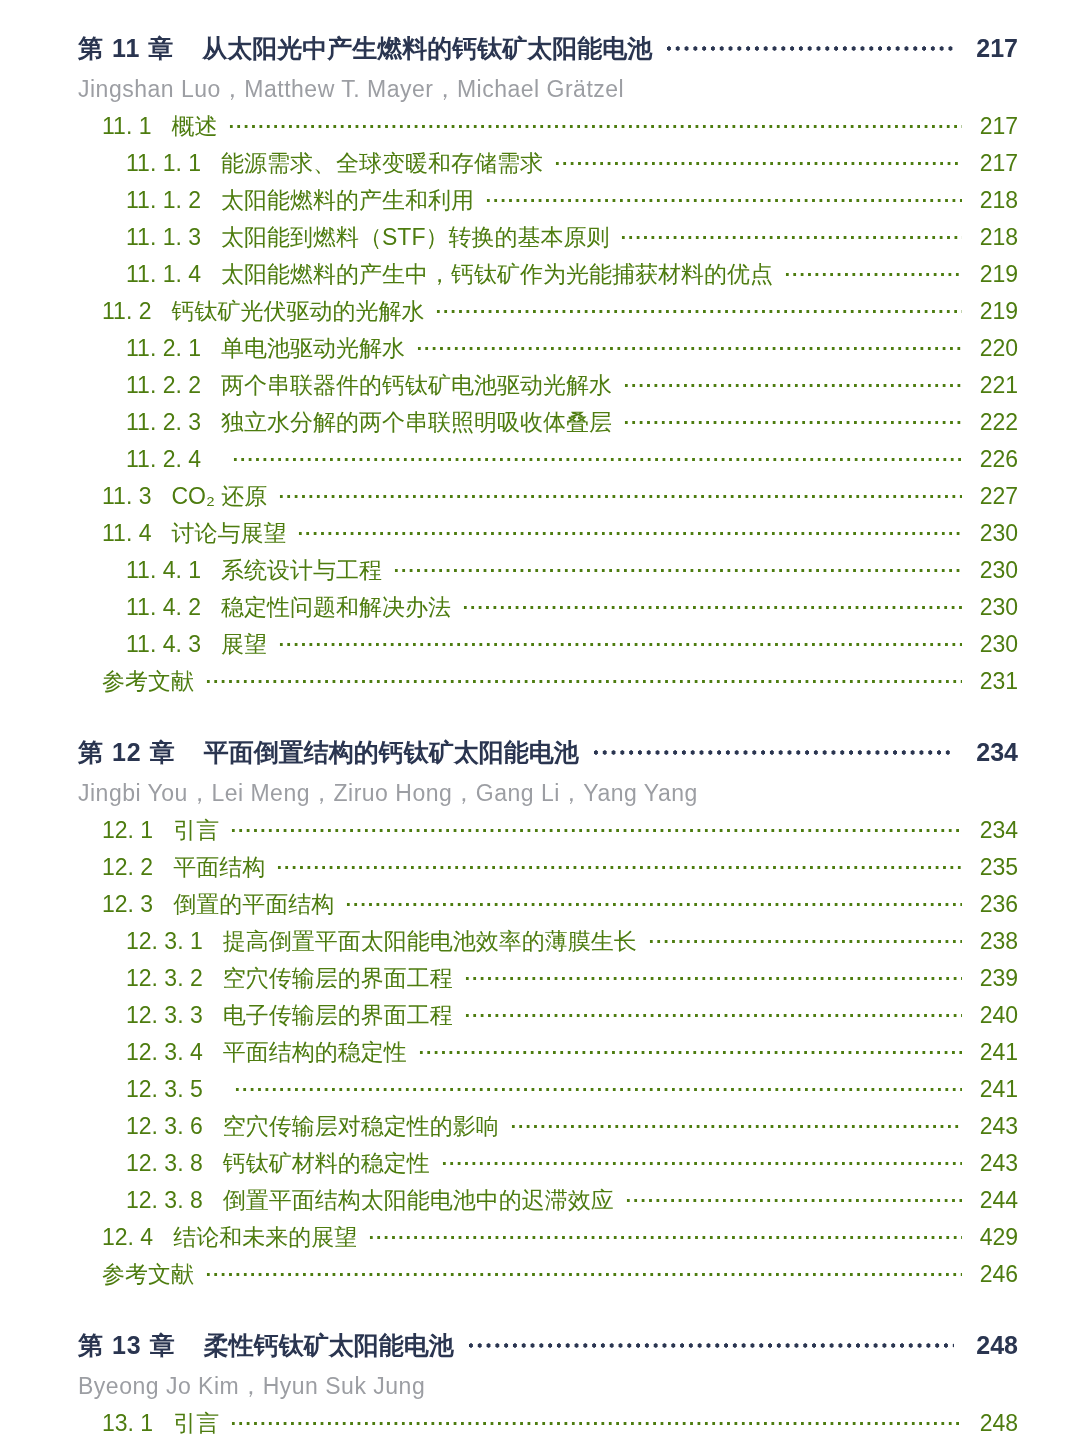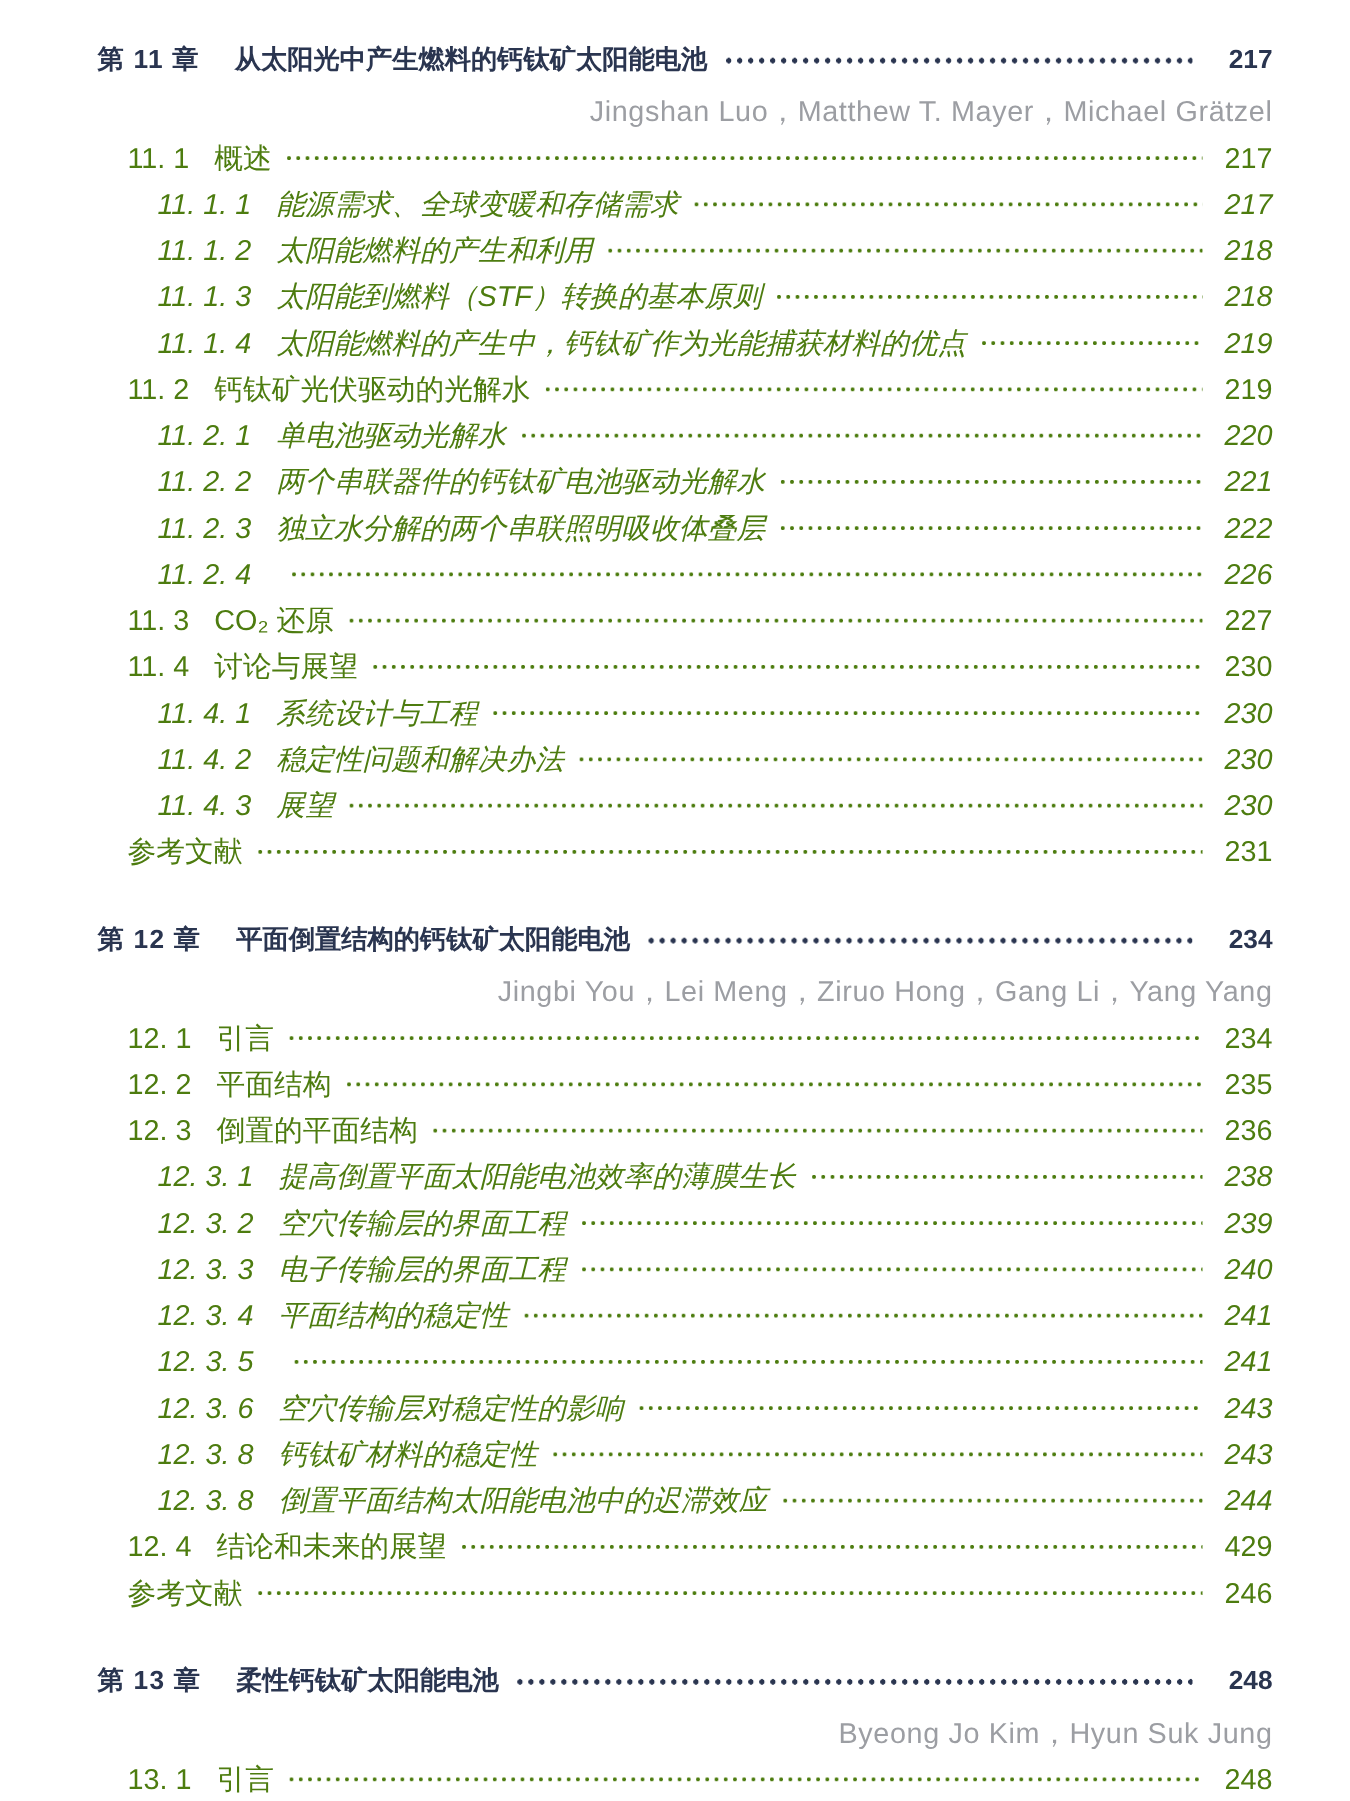--- a/index.html
+++ b/index.html
@@ -10,47 +10,46 @@
   }
   body {
     font-family: "Liberation Sans", "DejaVu Sans", sans-serif;
     padding: 26px 62px 0 78px;
   }
   .chapter { margin-top: 30px; }
   .chapter:first-child { margin-top: 0; }
 
   .chap-row {
     display: flex; align-items: baseline;
-    font-weight: bold; font-size: 21px;
+    font-weight: bold; font-size: 25px;
     color: #2a3550;
     height: 44px; line-height: 44px;
     cursor: pointer;
   }
   .chap-label { white-space: nowrap; letter-spacing: 1px; }
   .chap-title { white-space: nowrap; margin-left: 28px; }
   .chap-page { min-width: 52px; text-align: right; white-space: nowrap; }
 
   .authors {
     font-size: 23px; font-weight: 300;
     color: #9c9ea3;
     height: 38px; line-height: 38px;
     letter-spacing: 0.5px;
     white-space: nowrap;
-    text-align: right;
   }
 
   .entry {
     display: flex; align-items: baseline;
     font-size: 23px; font-weight: 300;
     color: #4d7c0f;
     height: 37px; line-height: 37px;
     cursor: pointer;
   }
   .entry.lvl1 { padding-left: 24px; }
-  .entry.lvl2 { padding-left: 48px; font-style: italic; }
+  .entry.lvl2 { padding-left: 48px; }
   .num { white-space: nowrap; margin-right: 20px; }
   .num:empty { margin-right: 0; display: none; }
   .title { white-space: nowrap; }
   .pageno { min-width: 46px; text-align: right; white-space: nowrap; }
 
   .leader {
     flex: 1;
     align-self: center;
     height: 9px;
     margin: 0 10px 0 12px;

